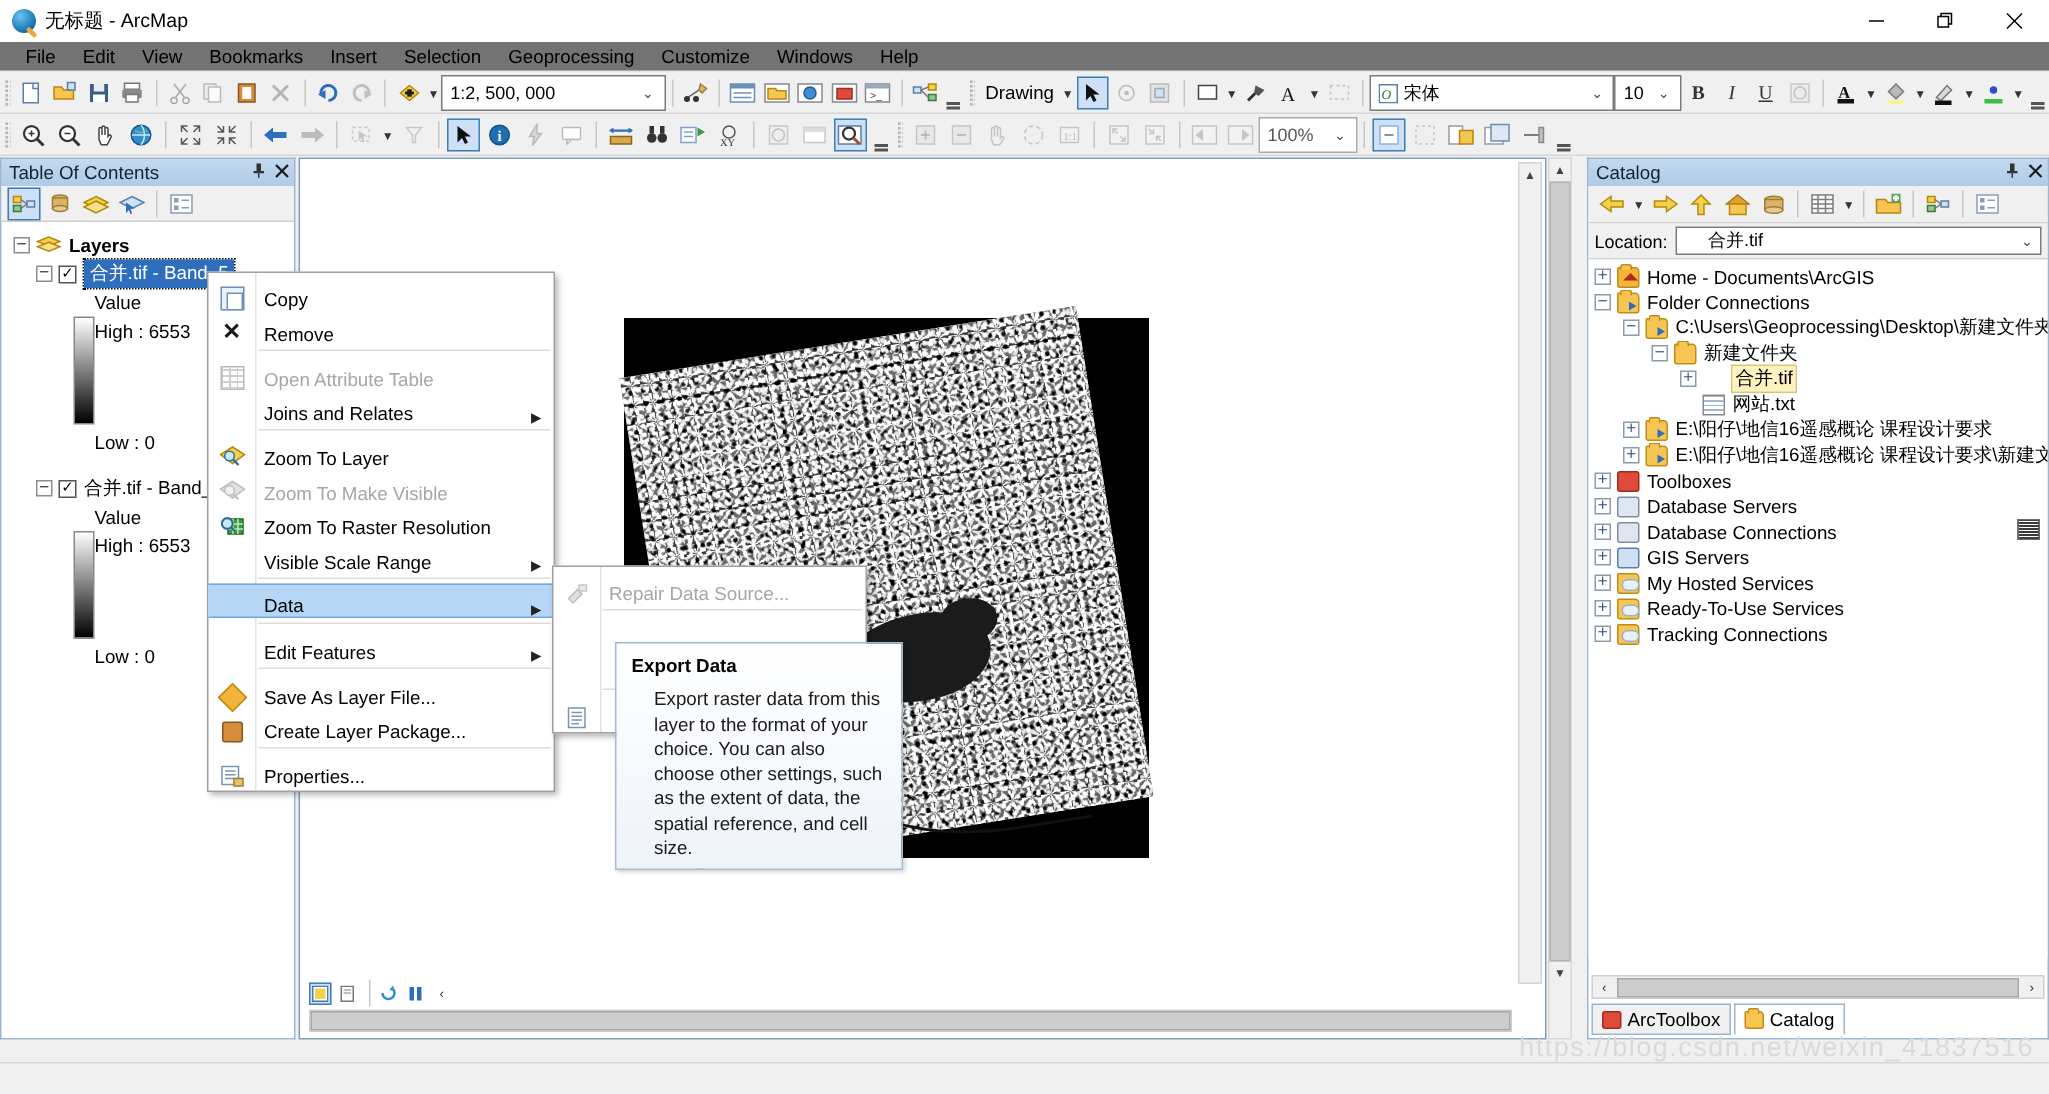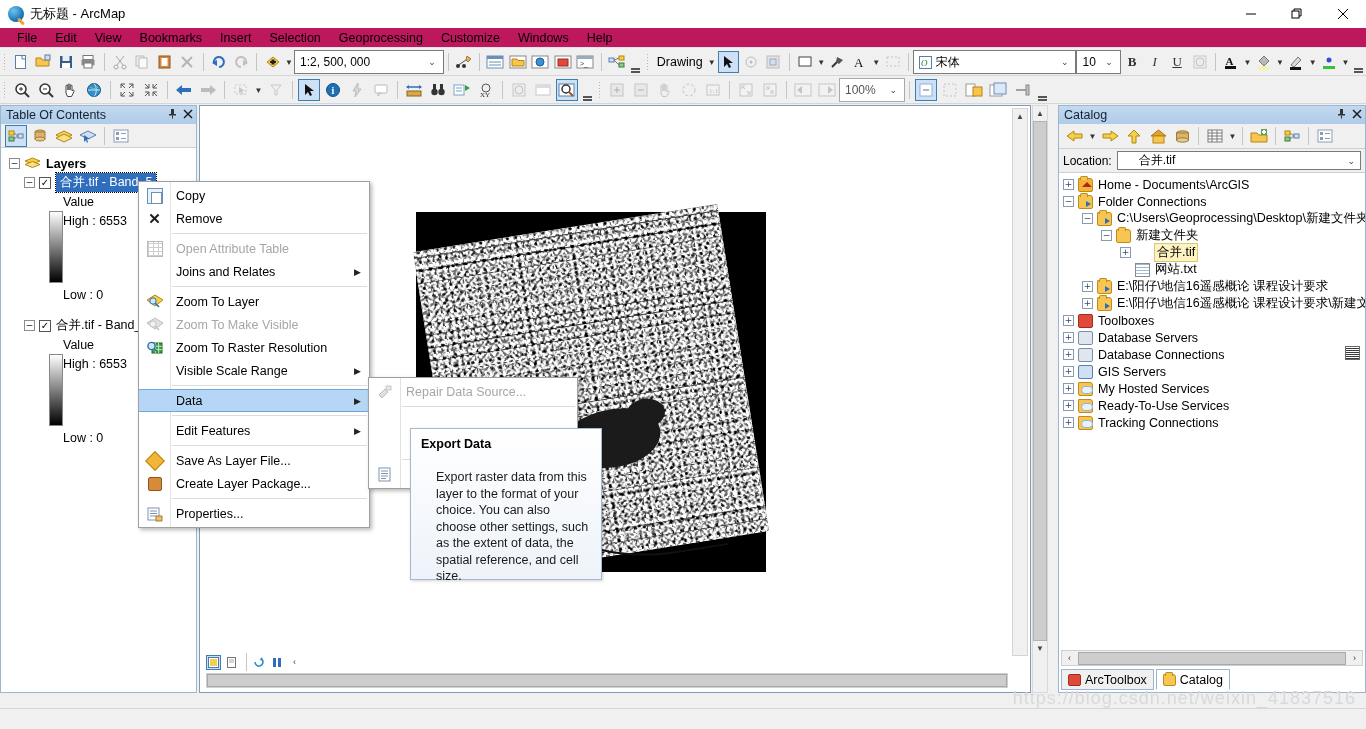--- a/index.html
+++ b/index.html
@@ -33,21 +33,21 @@
   .titlebar .title-text { font-size: 13px; color: #000; }
   .win-buttons { position: absolute; right: 0; top: 0; height: 28px; display: flex; }
   .win-btn {
     width: 46px; height: 28px; display: flex; align-items: center; justify-content: center;
     font-size: 13px; color: #000; line-height: 1;
   }
 
   
   .menubar {
     position: absolute; left: 0; top: 28px; width: 1366px; height: 20px;
-    background: #be185d; display: flex; align-items: center; padding-left: 8px;
+    background: #737373; display: flex; align-items: center; padding-left: 8px;
     border-bottom: 1px solid #e3e3e3;
   }
   .menubar .menu-item {
     padding: 2px 9px; font-size: 12.5px; color: #000; cursor: default;
   }
 
   
   .toolbar-row {
     position: absolute; left: 0; width: 1366px; height: 27px;
     background: #f0f0f0; display: flex; align-items: center;
@@ -250,21 +250,21 @@
 
   
   .ctx {
     position: absolute; background: #ffffff; border: 1px solid #a0a0a0;
     box-shadow: 2px 2px 4px rgba(0,0,0,.28); z-index: 60; padding: 2px 0;
   }
   .ctx .gutter-line {
     position:absolute; left:31px; top:0; bottom:0; width:1px; background:#e2e2e2;
   }
   .ctx-item {
-    display: flex; align-items: center; height: 23px;
+    display: flex; align-items: flex-end; height: 23px;
     font-size: 12.5px; color: #000; position: relative; padding-right: 16px;
   }
   .ctx-item .icoslot { width: 31px; display:flex; align-items:center; justify-content:center; flex:0 0 auto;}
   .ctx-item .lbl { padding-left: 6px; white-space: nowrap; }
   .ctx-item .arrow { position:absolute; right:8px; font-size:9px; color:#222; }
   .ctx-item.disabled .lbl { color: #a6a6a6; }
   .ctx-item.hl { background: #b5d6f5; border-top:1px solid #6fa8dd; border-bottom:1px solid #6fa8dd;}
   .ctx-item.hl2 { background: #b5d6f5; border: 2px solid #e00000; }
   .ctx-sep { height: 1px; background: #dcdcdc; margin: 3px 2px 3px 33px; }
 
@@ -282,21 +282,21 @@
   .mi.diamond{width:14px;height:14px;background:#f2b53a;border:1px solid #b8860b;transform:rotate(45deg);}
   .mi.diamond.box{background:#d9893a;border:1px solid #8a5520;transform:none;border-radius:2px;}
 
   
   #tooltip {
     position:absolute; left:410px; top:428px; width:192px; height:152px;
     background: linear-gradient(to bottom,#ffffff 0%, #eef3fa 100%);
     border:1px solid #a7b8cc; z-index:80; padding:8px 10px;
     box-shadow: 1px 1px 3px rgba(0,0,0,.18);
   }
-  #tooltip .tt-title { font-weight: bold; font-size:12.5px; margin-bottom:18px; }
+  #tooltip .tt-title { font-weight: bold; font-size:12.5px; margin-bottom:7px; }
   #tooltip .tt-body  { font-size:12.5px; line-height:16.5px; color:#1a1a1a; padding-left:15px;}
 
   
   #statusbar {
     position:absolute; left:0; bottom:0; width:1366px; height:21px;
     background:#f0f0f0; border-top:1px solid #d6d6d6; display:flex; align-items:center;
   }
   #statusbar .coords { position:absolute; right:96px; font-size:12px; color:#701a75;margin-top:33px; }
   .watermark {
     position:absolute; right:10px; bottom:20px; font-size:18px; color:#d9d9d9;

